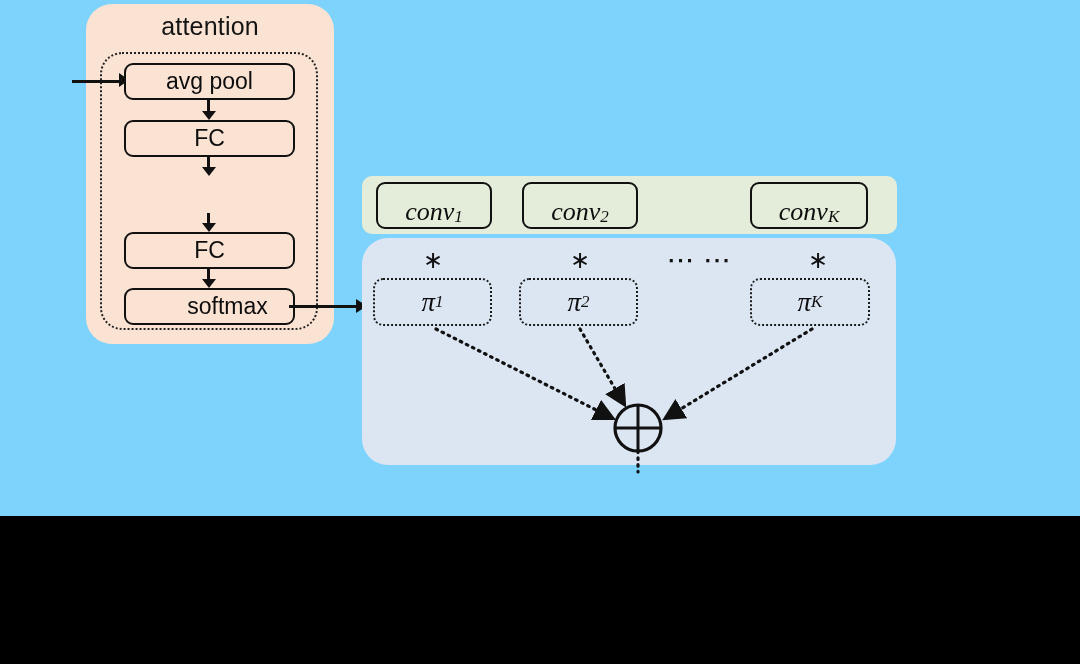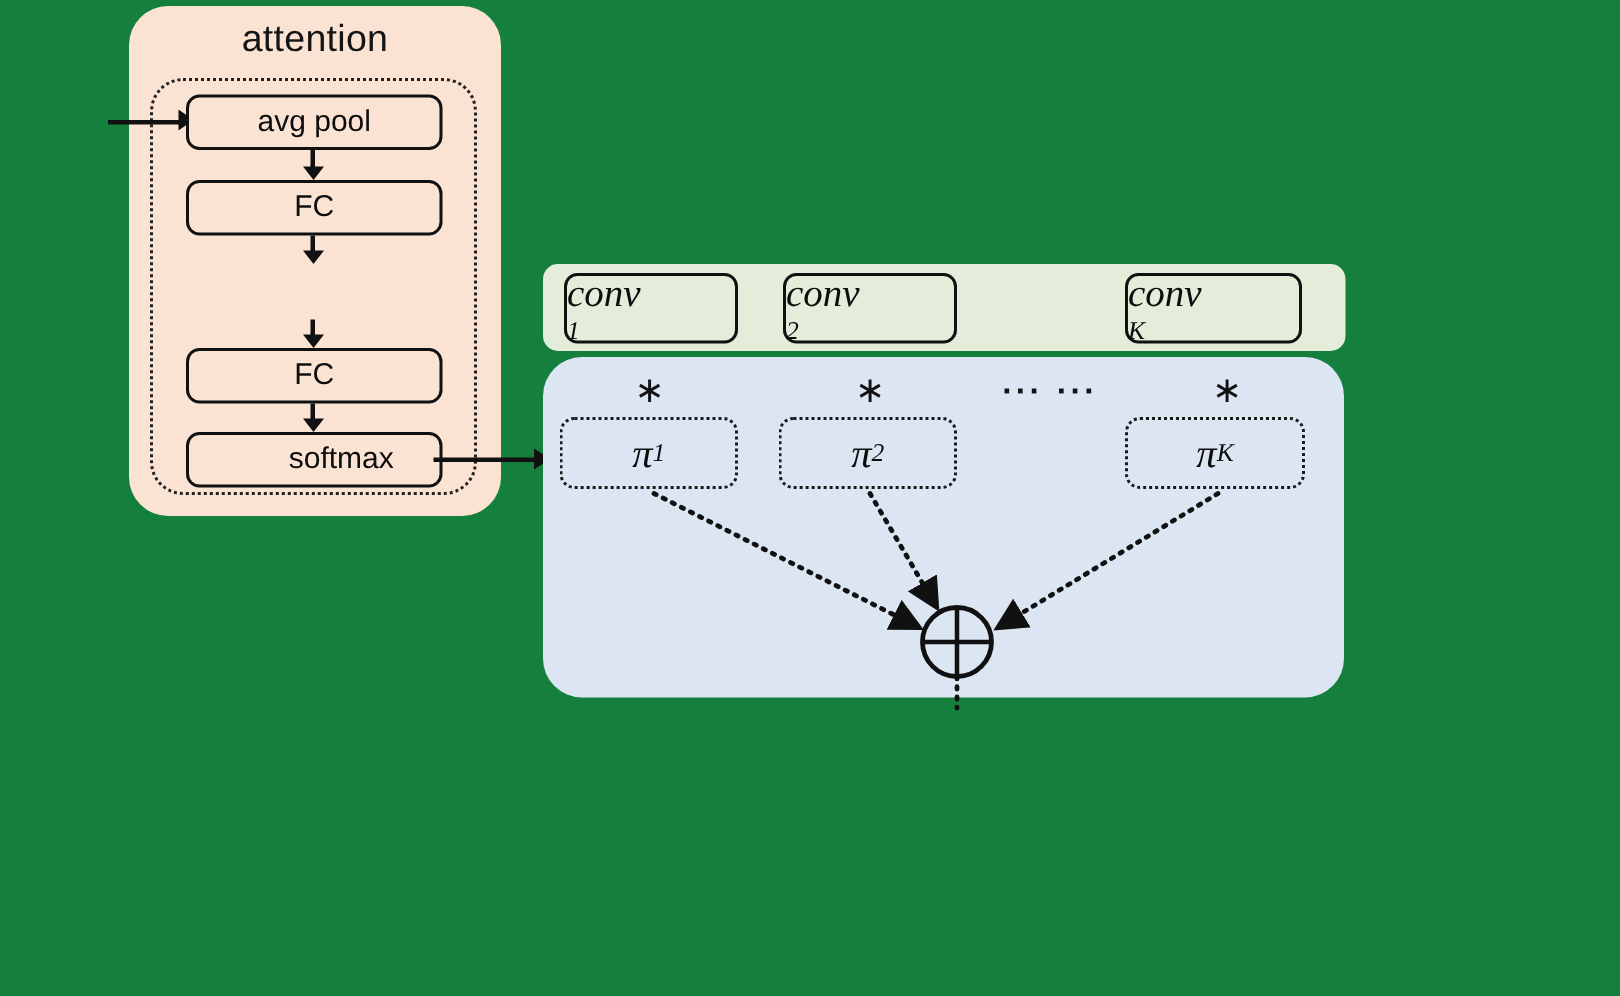--- a/index.html
+++ b/index.html
@@ -1,30 +1,30 @@
 <!DOCTYPE html>
 <html><head>
 <meta charset="utf-8">
 <style>
   html,body{margin:0;padding:0;background:#000;}
-  #stage{position:relative;width:1080px;height:664px;background:#15803d;overflow:hidden;
+  #stage{position:relative;width:1080px;height:516px;background:#7dd3fc;overflow:hidden;
          font-family:"Liberation Sans",sans-serif;}
 
   
   .att-panel{position:absolute;left:86px;top:4px;width:248px;height:340px;
              background:#FAE3D3;border-radius:26px;}
   .att-title{position:absolute;left:86px;top:12px;width:248px;text-align:center;
              font-size:25px;color:#141414;letter-spacing:.2px;}
   .att-dotted{position:absolute;left:100px;top:52px;width:218px;height:278px;
               border:2.5px dotted #222;border-radius:22px;box-sizing:border-box;}
 
   .op-box{position:absolute;left:124px;width:171px;height:37px;background:#FAE3D3;
           border:2.5px solid #111;border-radius:9px;box-sizing:border-box;
           display:flex;align-items:center;justify-content:center;
-          font-size:20px;color:#0d0d0d;}
+          font-size:23px;color:#0d0d0d;}
 
   
   .v-arrow{position:absolute;left:207px;width:3px;background:#111;}
   .v-arrow::after{content:"";position:absolute;left:-5.5px;bottom:-8px;width:0;height:0;
                   border-left:7px solid transparent;border-right:7px solid transparent;
                   border-top:9px solid #111;}
 
   .in-arrow{position:absolute;left:72px;top:79.5px;width:48px;height:3px;background:#111;}
   .in-arrow::after{content:"";position:absolute;right:-9px;top:-6.5px;width:0;height:0;
                    border-top:7.5px solid transparent;border-bottom:7.5px solid transparent;
@@ -34,22 +34,22 @@
   .sm-line{position:absolute;left:289px;top:305px;width:68px;height:3px;background:#111;}
   .sm-arrow{position:absolute;left:356px;top:298.5px;width:0;height:0;
             border-top:7.5px solid transparent;border-bottom:7.5px solid transparent;
             border-left:11px solid #111;}
 
   
   .green-panel{position:absolute;left:362px;top:176px;width:535px;height:58px;
                background:#E4EDD9;border-radius:10px;}
   .conv-box{position:absolute;top:182px;height:47px;background:#E4EDD9;
             border:2.5px solid #111;border-radius:9px;box-sizing:border-box;
-            display:flex;align-items:flex-start;justify-content:center;
-            font-family:"Liberation Serif",serif;font-style:italic;font-size:26px;color:#0d0d0d;flex-direction:column;}
+            display:flex;align-items:flex-end;justify-content:center;
+            font-family:"Liberation Serif",serif;font-style:italic;font-size:26px;color:#0d0d0d;}
   .conv-box sub{font-size:17px;font-style:italic;}
 
   
   .blue-panel{position:absolute;left:362px;top:238px;width:534px;height:227px;
               background:#DCE6F3;border-radius:26px;}
   .star{position:absolute;top:246px;width:24px;text-align:center;font-size:24px;color:#111;}
   .ellipsis{position:absolute;left:668px;top:248px;width:64px;text-align:center;
             font-size:22px;letter-spacing:3px;color:#111;font-weight:bold;}
 
   .pi-box{position:absolute;top:278px;height:48px;background:#DCE6F3;

